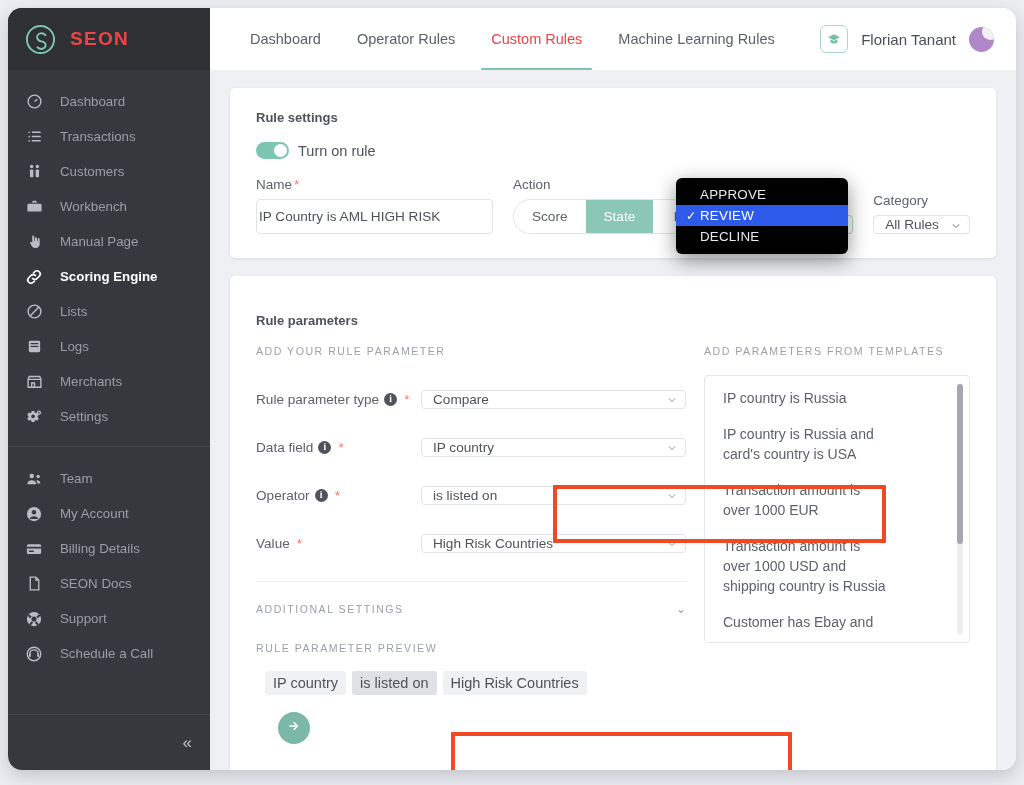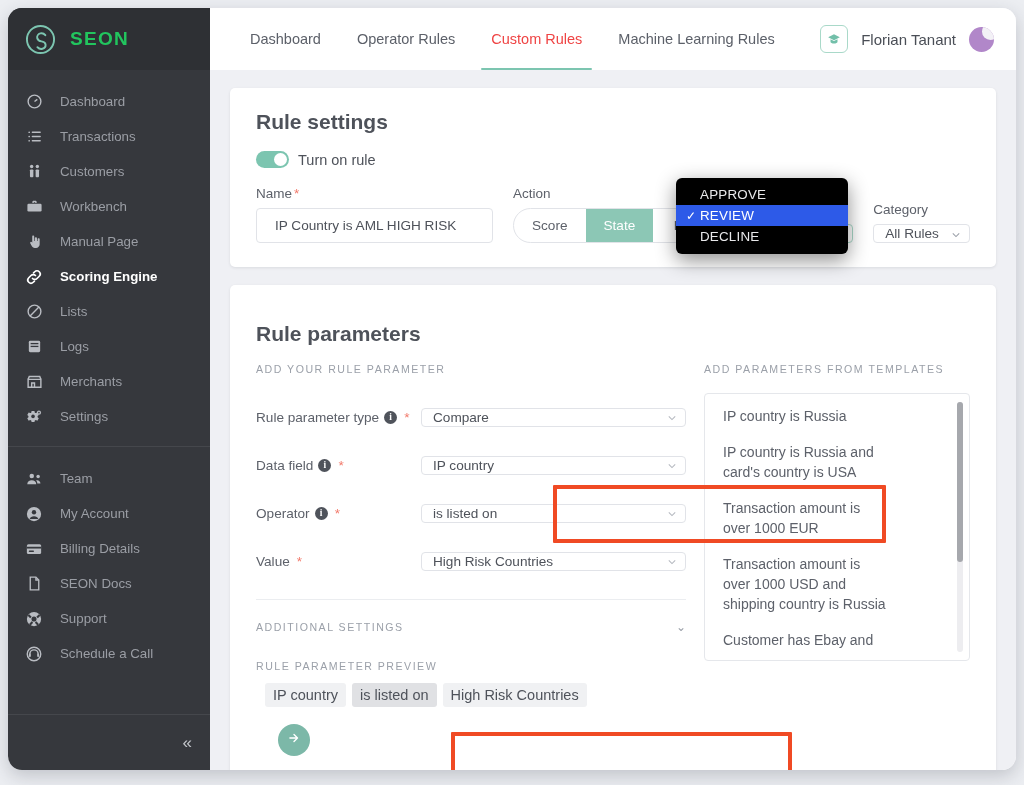--- a/index.html
+++ b/index.html
@@ -38,21 +38,21 @@
     height: 62px;
     display: flex;
     align-items: center;
     gap: 14px;
     padding-left: 17px;
     background: #2e3034;
     flex: 0 0 62px;
   }
   .sb-logo { width: 31px; height: 31px; flex: 0 0 31px; }
   .sb-brand-text {
-    color: #22c55e;
+    color: #ef4444;
     font-size: 19px;
     letter-spacing: 1.3px;
     font-weight: 700;
   }
   .sb-group { padding: 14px 0 12px 0; }
   .sb-group + .sb-group { border-top: 1px solid #45474c; }
   .sb-item {
     height: 35px;
     display: flex;
     align-items: center;
@@ -179,21 +179,21 @@
     border-radius: 5px;
     box-shadow: 0 1px 3px rgba(30,35,50,0.10);
   }
 
   
   #rule-settings-card {
     padding: 22px 26px 24px 26px;
     position: relative;
   }
   .card-title {
-    font-size: 21px;
+    font-size: 13px;
     color: #4e525a;
     margin-bottom: 17px;
   }
   .toggle-row {
     display: flex;
     align-items: center;
     gap: 9px;
     margin-bottom: 18px;
   }
   .toggle {
@@ -225,21 +225,21 @@
     margin-bottom: 7px;
     white-space: nowrap;
   }
   .req { color: #f2796a; margin-left: 2px; }
 
   .text-input {
     width: 237px;
     height: 35px;
     border: 1px solid #e1e3e8;
     border-radius: 4px;
-    padding: 0 18px;
+    padding: 0 2px;
     font-size: 13.6px;
     color: #4e525a;
     font-family: "Liberation Sans", sans-serif;
     background: #fff;
     outline: none;
   }
 
   .segmented {
     display: flex;
     height: 35px;
@@ -798,21 +798,21 @@
               </div>
             </div>
 
             <div class="divider"></div>
 
             <div class="addl-row">
               <div class="section-cap">ADDITIONAL SETTINGS</div>
               <span class="addl-chev">⌄</span>
             </div>
 
-            <div class="section-cap" style="margin-bottom:2px;">RULE PARAMETER PREVIEW</div>
+            <div class="section-cap" style="margin-bottom:8px;">RULE PARAMETER PREVIEW</div>
 
             <div class="preview-chips">
               <span class="chip">IP country</span>
               <span class="chip op">is listed on</span>
               <span class="chip">High Risk Countries</span>
             </div>
 
             <div class="fab">
               <span>
                 <svg width="14" height="14" viewBox="0 0 24 24" fill="none" stroke="currentColor" stroke-width="2.4" stroke-linecap="round" stroke-linejoin="round">

